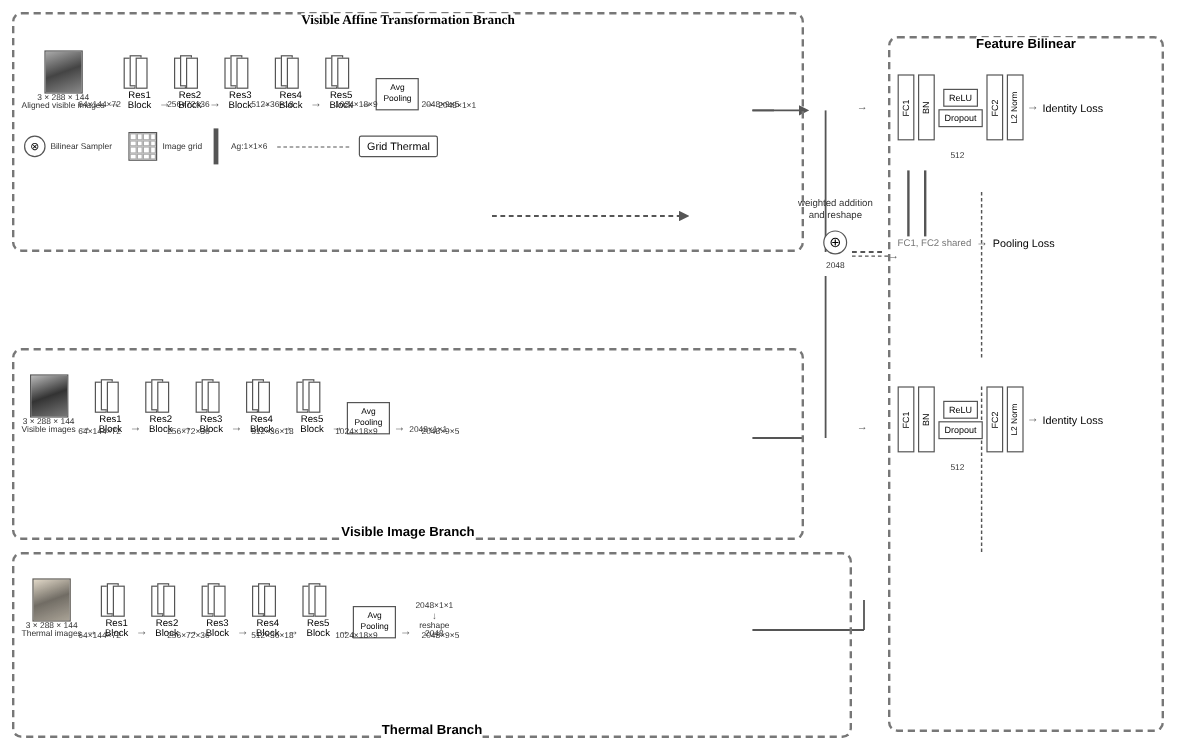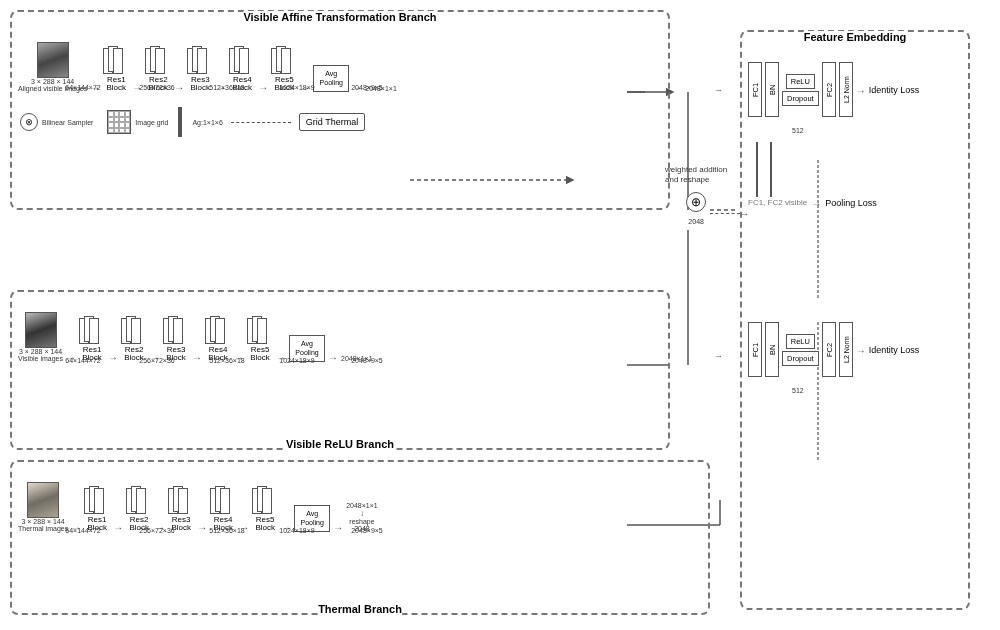--- a/index.html
+++ b/index.html
@@ -273,21 +273,21 @@
       </marker>
     </defs>
 
     <line x1="808" y1="150" x2="808" y2="290" stroke="#555" stroke-width="1.2" stroke-dasharray="3,2"></line>
 
     <line x1="808" y1="450" x2="808" y2="310" stroke="#555" stroke-width="1.2" stroke-dasharray="3,2"></line>
 
   </svg>
 
   <div class="affine-branch">
-    <span class="abs-label pos" style="top:-1px; left:50%; transform:translateX(-50%);">Visible Affine Transformation Branch</span>
+    <span class="abs-label pos" style="top:-1px; left:50%; transform:translateX(-50%);font-family:Liberation Serif, serif;">Visible Affine Transformation Branch</span>
 
     <div class="pos row" style="top:30px; left:6px; gap:3px; align-items:flex-end;">
 
       <div class="col">
         <div class="img-thumb"></div>
         <div class="node-dim">3 × 288 × 144</div>
         <div class="node-dim">Aligned visible images</div>
       </div>
       <span class="arr">→</span>
 
@@ -393,21 +393,21 @@
       <div class="vertical-bar" style="margin:0 6px;"></div>
 
       <span class="node-dim">Ag:1×1×6</span>
 
       <span style="display:inline-block; width:60px; border-top: 1.5px dashed #555; margin:0 4px;"></span>
       <div class="grid-network-box">Grid Thermal</div>
     </div>
   </div>
 
   <div class="visible-branch">
-    <span class="abs-label pos" style="bottom:-2px; left:50%; transform:translateX(-50%);">Visible ReLU Branch</span>
+    <span class="abs-label pos" style="bottom:-2px; left:50%; transform:translateX(-50%);">Visible Image Branch</span>
 
     <div class="pos row" style="top:20px; left:6px; gap:3px; align-items:flex-end;">
       <div class="col">
         <div class="img-thumb" style="background:linear-gradient(160deg,#bbb 0%,#333 50%,#777 100%);"></div>
         <div class="node-dim">3 × 288 × 144</div>
         <div class="node-dim">Visible images</div>
       </div>
       <span class="arr">→</span>
 
       <div class="col rb">
@@ -565,27 +565,27 @@
     <div class="pos row" style="top:65px; left:42px;">
       <span class="node-dim" style="width:58px; text-align:center;">64×144×72</span>
       <span class="node-dim" style="width:58px; text-align:center; margin-left:16px;">256×72×36</span>
       <span class="node-dim" style="width:58px; text-align:center; margin-left:12px;">512×36×18</span>
       <span class="node-dim" style="width:58px; text-align:center; margin-left:12px;">1024×18×9</span>
       <span class="node-dim" style="width:58px; text-align:center; margin-left:12px;">2048×9×5</span>
     </div>
   </div>
 
   <div class="pos col" style="left:655px; top:155px; gap:2px;">
-    <span class="node-dim" style="font-size:8px; line-height:1.3;">weighted addition<br>and reshape</span>
+    <span class="node-dim" style="font-size:8px; text-align:center; line-height:1.3;">weighted addition<br>and reshape</span>
     <div class="plus-circle" style="margin:4px auto;">⊕</div>
     <span class="node-dim" style="text-align:center;">2048</span>
   </div>
 
   <div class="feature-box">
-    <span class="abs-label pos" style="top:-1px; left:50%; transform:translateX(-50%);">Feature Embedding</span>
+    <span class="abs-label pos" style="top:-1px; left:50%; transform:translateX(-50%);">Feature Bilinear</span>
 
     <div class="pos row" style="top:30px; left:6px; gap:3px; align-items:center;">
 
       <div class="tall-thin">FC1</div>
       <div class="tall-thin">BN</div>
 
       <div class="col" style="gap:2px;">
         <div style="border:1.5px solid #555; padding:2px 4px; font-size:7.5px; background:#fff; white-space:nowrap;">ReLU</div>
         <div style="border:1.5px solid #555; padding:2px 4px; font-size:7.5px; background:#fff; white-space:nowrap;">Dropout</div>
       </div>
@@ -594,21 +594,21 @@
       <div class="l2-box">L2 Norm</div>
       <span class="arr">→</span>
       <span style="font-size:9px; white-space:nowrap;">Identity Loss</span>
     </div>
 
     <div class="pos" style="top:92px; left:50px;">
       <span class="node-dim">512</span>
     </div>
 
     <div class="pos row" style="top:165px; left:6px; gap:4px; align-items:center;">
-      <span style="font-size:8px; color:#777;">FC1, FC2 visible</span>
+      <span style="font-size:8px; color:#777;">FC1, FC2 shared</span>
       <span class="arr">→</span>
       <span style="font-size:9px; white-space:nowrap;">Pooling Loss</span>
     </div>
 
     <div class="pos" style="top:110px; left:14px; width:1.5px; height:55px; background:#555;"></div>
     <div class="pos" style="top:110px; left:28px; width:1.5px; height:55px; background:#555;"></div>
 
     <div class="pos row" style="top:290px; left:6px; gap:3px; align-items:center;">
       <div class="tall-thin">FC1</div>
       <div class="tall-thin">BN</div>

